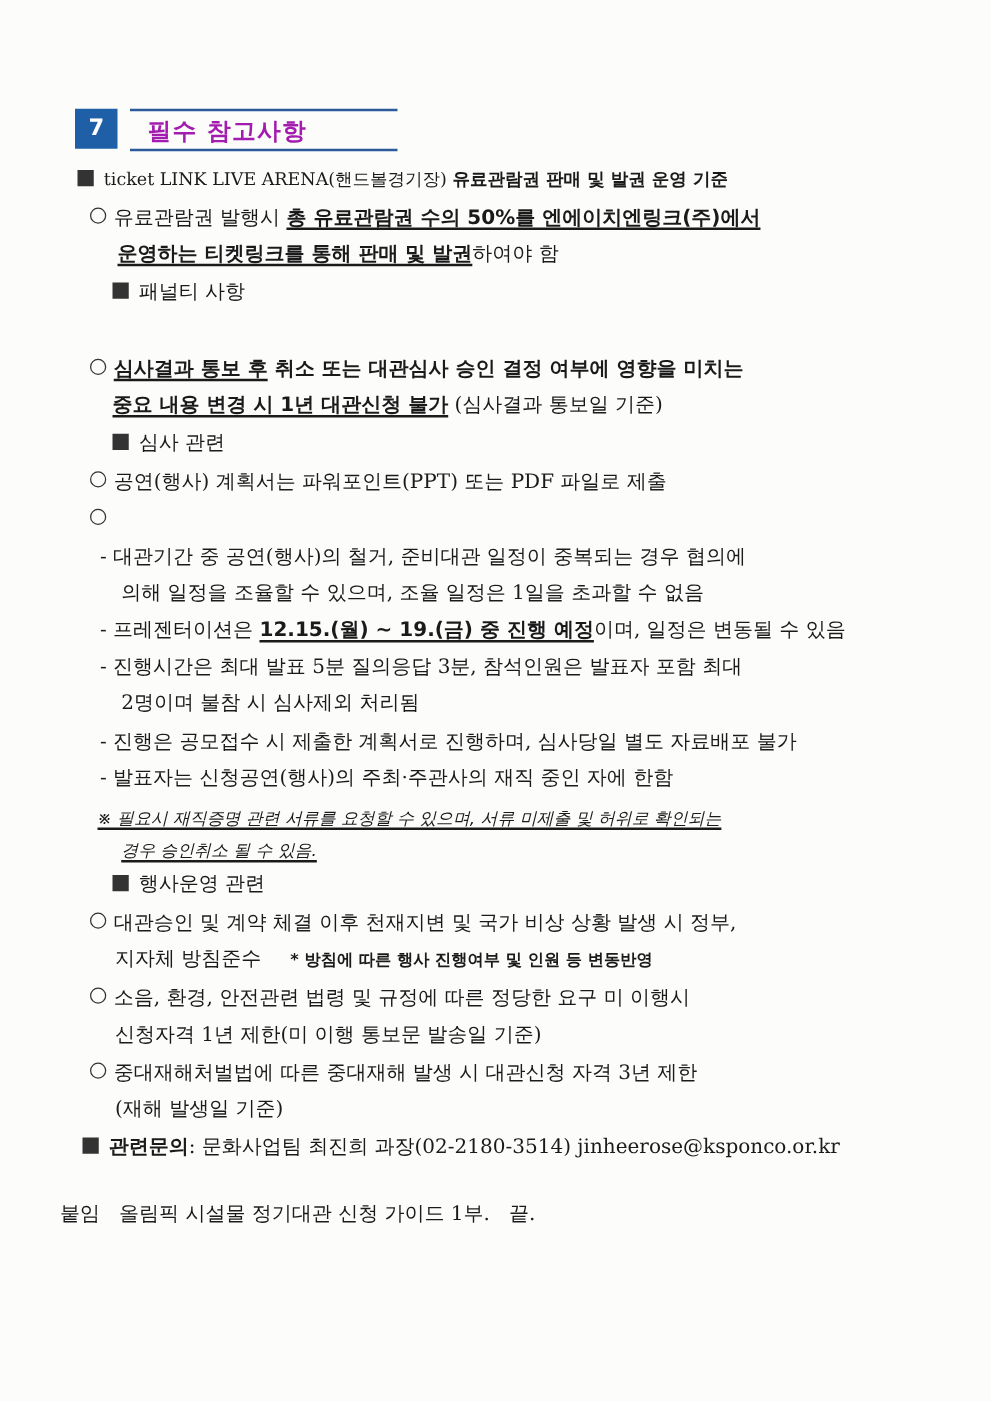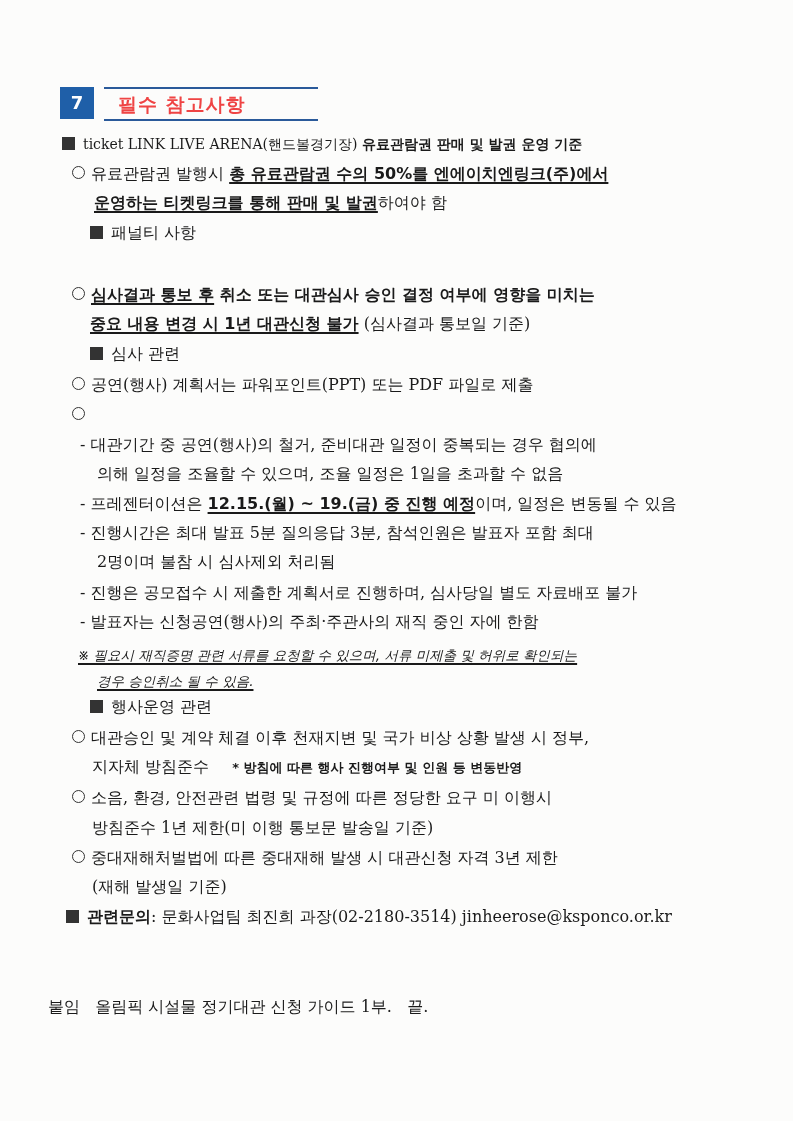--- a/index.html
+++ b/index.html
@@ -15,21 +15,21 @@
     position: absolute; left: 0; top: 0; width: 34px; height: 32px;
     background: #1f5fa8; color: #fff; font-family: "DejaVu Sans", sans-serif;
     font-weight: bold; font-size: 18px; line-height: 32px; text-align: center;
   }
   .sec-title-wrap {
     position: absolute; left: 44px; top: 0; width: 214px; height: 30px;
     border-top: 2px solid #2a5a9a; border-bottom: 2px solid #2a5a9a;
   }
   .sec-title {
     position: absolute; left: 14px; top: 3px;
-    font-family: "DejaVu Sans", sans-serif; font-weight: bold; font-size: 19px; color: #ef4444;
+    font-family: "DejaVu Sans", sans-serif; font-weight: bold; font-size: 19px; color: #a21caf;
     letter-spacing: 1px;
   }
 
   .line { position: absolute; white-space: nowrap; font-size: 16px; line-height: 22px; }
   .h1 { font-family: "DejaVu Sans", sans-serif; font-weight: normal; font-size: 16px; margin-left: 28px; }
   .sq {
     display: inline-block; width: 13px; height: 13px; background: #333;
     margin-right: 8px; vertical-align: -1px;
   }
   .circ {
@@ -101,25 +101,25 @@
   <div class="line" style="left:72px; top:727px;">
     <span class="circ"></span><span>대관승인 및 계약 체결 이후 천재지변 및 국가 비상 상황 발생 시 정부,</span>
   </div>
   <div class="line" style="left:92px; top:756px;">
     <span>지자체 방침준수</span>
     <span class="sans small b" style="margin-left:18px; font-weight:bold;">* 방침에 따른 행사 진행여부 및 인원 등 변동반영</span>
   </div>
   <div class="line" style="left:72px; top:787px;">
     <span class="circ"></span><span>소음, 환경, 안전관련 법령 및 규정에 따른 정당한 요구 미 이행시</span>
   </div>
-  <div class="line" style="left:92px; top:817px;">방침준수 1년 제한(미 이행 통보문 발송일 기준)</div>
+  <div class="line" style="left:92px; top:817px;">신청자격 1년 제한(미 이행 통보문 발송일 기준)</div>
   <div class="line" style="left:72px; top:847px;">
     <span class="circ"></span><span>중대재해처벌법에 따른 중대재해 발생 시 대관신청 자격 3년 제한</span>
   </div>
   <div class="line" style="left:92px; top:876px;">(재해 발생일 기준)</div>
 
   <div class="line" style="left:66px; top:906px;">
     <span class="sq"></span><span class="b">관련문의</span><span>: 문화사업팀 최진희 과장(02-2180-3514) jinheerose@ksponco.or.kr</span>
   </div>
 
-  <div class="line" style="left:48px; top:960px; white-space:pre;margin-top:36px;">붙임   올림픽 시설물 정기대관 신청 가이드 1부.   끝.</div>
+  <div class="line" style="left:48px; top:960px; white-space:pre;">붙임   올림픽 시설물 정기대관 신청 가이드 1부.   끝.</div>
 
 </div>
 
 </body></html>

